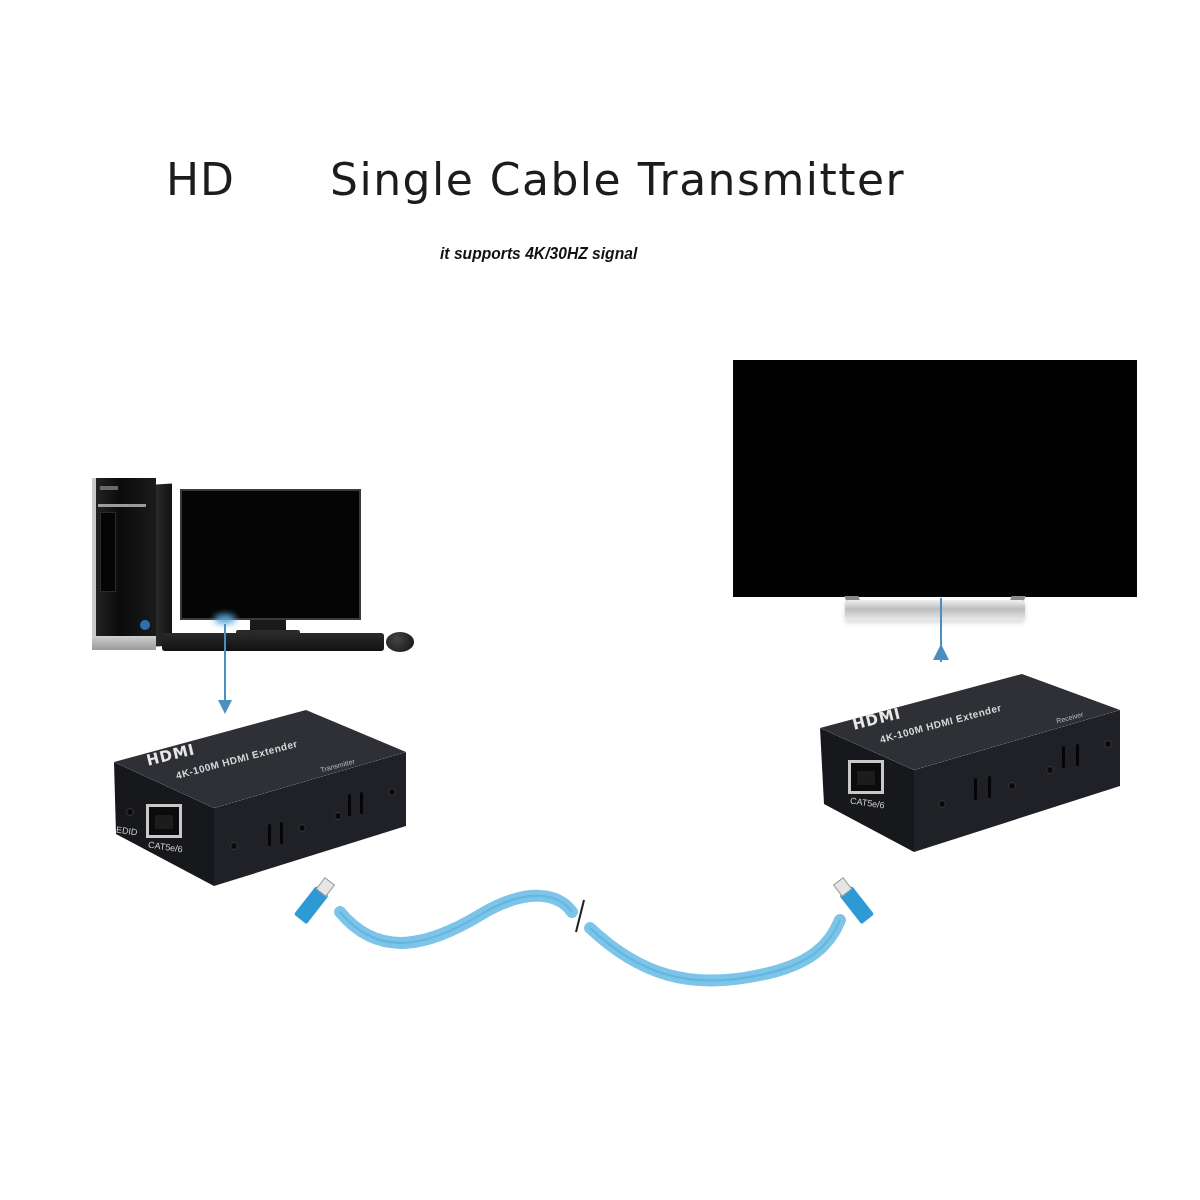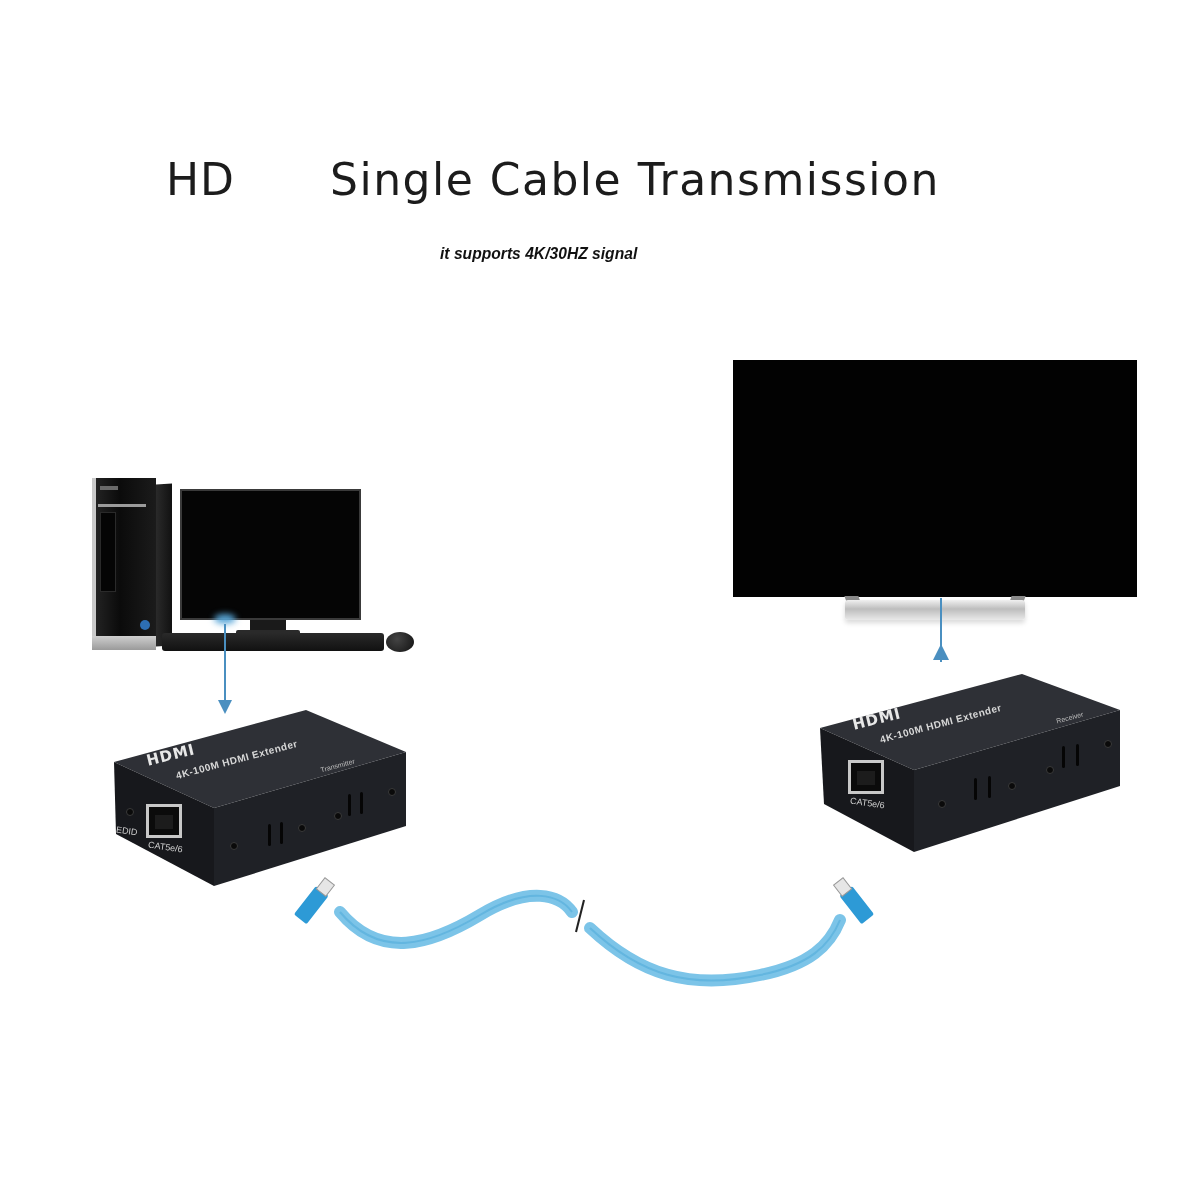--- a/index.html
+++ b/index.html
@@ -52,21 +52,21 @@
   .dot { width: 6px; height: 6px; border-radius: 50%; background: #0a0a0a; border: 1px solid #3a3a3a; }
 
   
   .cable svg { overflow: visible; }
 </style>
 </head>
 <body>
 
 <div class="abs title">
   <span class="title-hd">HD</span>
-  <span class="title-main">Single Cable Transmission</span>
+  <span class="title-main">Single Cable Transmitter</span>
 </div>
 <div class="abs subtitle">it supports 4K/30HZ signal</div>
 
 <div>
   <div class="abs tower-side"></div>
   <div class="abs tower"></div>
   <div class="abs tower-logo"></div>
   <div class="abs tower-drive"></div>
   <div class="abs tower-slot"></div>
   <div class="abs tower-base"></div>

